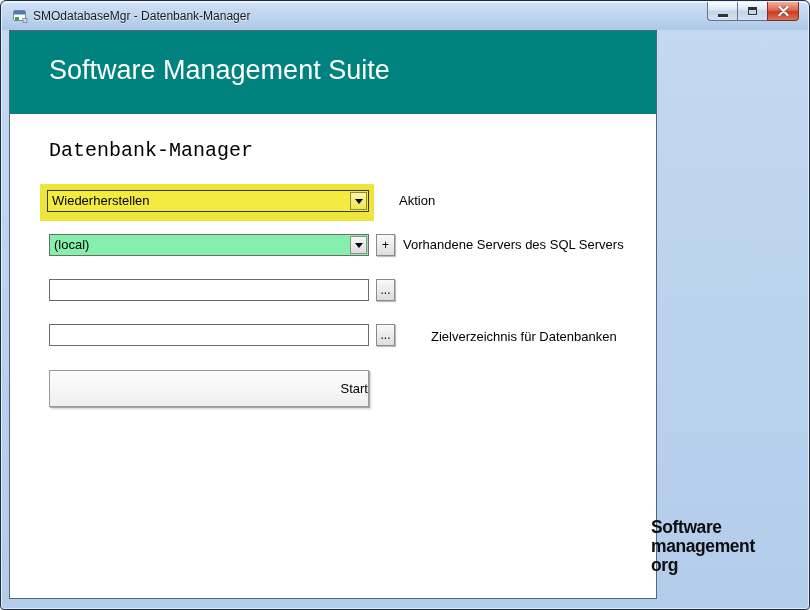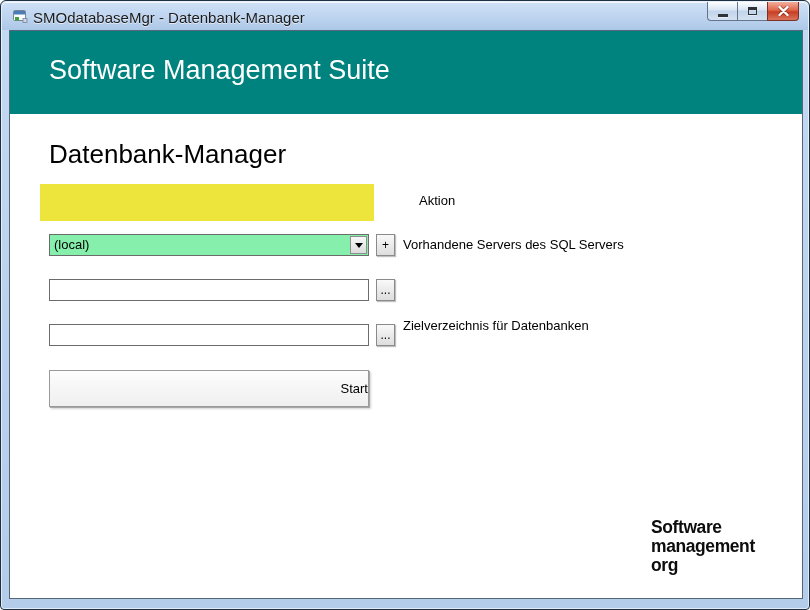--- a/index.html
+++ b/index.html
@@ -17,21 +17,21 @@
   
   .titlebar {
     position:absolute; top:1px; left:1px; right:1px; height:28px;
     border-radius:5px 5px 0 0;
     background:linear-gradient(#CEE0F6, #BCD3EF 60%, #ABC7E7);
     box-shadow: inset 0 1px 0 rgba(255,255,255,.75);
   }
   .app-icon { position:absolute; left:10px; top:6px; width:16px; height:16px; }
   .title-text {
     position:absolute; left:31px; top:7px;
-    font-size:15px; color:#1b1b1b; white-space:nowrap;
+    font-size:12px; color:#1b1b1b; white-space:nowrap;
     text-shadow:0 1px 0 rgba(255,255,255,.6);
   }
   .caption-buttons { position:absolute; top:0; right:9px; display:flex; height:19px; }
   .cap {
     width:30px; height:19px; position:relative;
     border:1px solid #64748B; border-top:none;
     background:linear-gradient(#FDFEFF, #D9E5F3 45%, #C2D4EA 50%, #D3E1F1);
     display:flex; align-items:center; justify-content:center;
     cursor:default;
   }
@@ -42,40 +42,40 @@
     background:linear-gradient(#F2AE9C, #E0674C 45%, #C73E23 55%, #D8755C);
     border-color:#7E3123;
   }
   .glyph-min { width:10px; height:3px; background:#2E3338; margin-top:8px;
     box-shadow:0 1px 0 rgba(255,255,255,.5); }
   .glyph-max { width:9px; height:8px; border:1px solid #2E3338; border-top:3px solid #2E3338;
     background:transparent; box-shadow:0 1px 0 rgba(255,255,255,.45); }
 
   
   .client {
-    position:absolute; left:8px; top:29px; width:794px; height:569px;
+    position:absolute; left:8px; top:29px; width:648px; height:569px;
     background:#ffffff; border:1px solid #57677A;
   }
 
   .app-header {
     position:absolute; top:0; left:0; right:0; height:83px;
     background:#00827E;
   }
   .brand-title {
     position:absolute; left:39px; top:24px;
     font-size:27px; color:#ffffff; white-space:nowrap; font-weight:400;
   }
   .header-meta {
     position:absolute; left:389px; top:23px;
     font-size:13px; color:#ffffff; line-height:16px; white-space:nowrap;
   }
 
   .page-heading {
     position:absolute; left:39px; top:108px;
-    font-size:26px; color:#000000; white-space:nowrap; font-weight:400;
+    font-size:20px; color:#000000; white-space:nowrap; font-weight:400;font-family:Liberation Mono, monospace;
   }
 
   
   .field-label {
     position:absolute; left:393px; height:22px; line-height:22px;
     font-size:13px; color:#000000; white-space:nowrap;
   }
 
   .highlight {
     position:absolute; left:30px; top:153px; width:334px; height:37px;
@@ -118,24 +118,24 @@
     background:linear-gradient(#F9F9F9,#DDDDDD);
     border:1px solid #8A8A8A;
     box-shadow:1px 1px 1px rgba(0,0,0,.25);
     font-size:12px; color:#000; text-align:center; line-height:19px;
     font-family:"Liberation Sans", sans-serif; cursor:default; padding:0;
   }
   .btn-plus { top:203px; }
   .btn-source { top:248px; line-height:14px; }
   .btn-target { top:293px; line-height:14px; }
 
-  .lbl-action { top:159px; left:389px;margin-left:20px; }
+  .lbl-action { top:159px; left:389px; }
   .lbl-instance { top:203px; }
   .lbl-source { top:248px; }
-  .lbl-target { top:284px; }
+  .lbl-target { top:295px;margin-left:28px; }
 
   .start-btn {
     position:absolute; left:39px; top:339px; width:320px; height:37px;
     background:linear-gradient(#FDFDFD,#EFEFEF);
     border:1px solid #9A9A9A;
     box-shadow:1px 1px 0 #A6A6A6, 2px 2px 2px rgba(0,0,0,.18);
     font-size:13px; color:#000; text-align:right;
     font-family:"Liberation Sans", sans-serif; cursor:default;
   }
 
@@ -180,20 +180,26 @@
 
   <div class="client">
 
     <div class="app-header">
       <div class="brand-title">Software Management Suite</div>
     </div>
 
     <div class="page-heading">Datenbank-Manager</div>
 
     <div class="highlight"></div>
+    <div class="combo action">
+      <span class="combo-value">Wiederherstellen</span>
+      <span class="combo-arrow-btn">
+        <span class="tri-down"></span>
+      </span>
+    </div>
     <div class="field-label lbl-action">Aktion</div>
 
     <div class="combo instance">
       <span class="combo-value">(local)</span>
       <span class="combo-arrow-btn">
         <span class="tri-down"></span>
       </span>
     </div>
     <button class="mini-btn btn-plus">+</button>
     <div class="field-label lbl-instance">Vorhandene Servers des SQL Servers</div>

